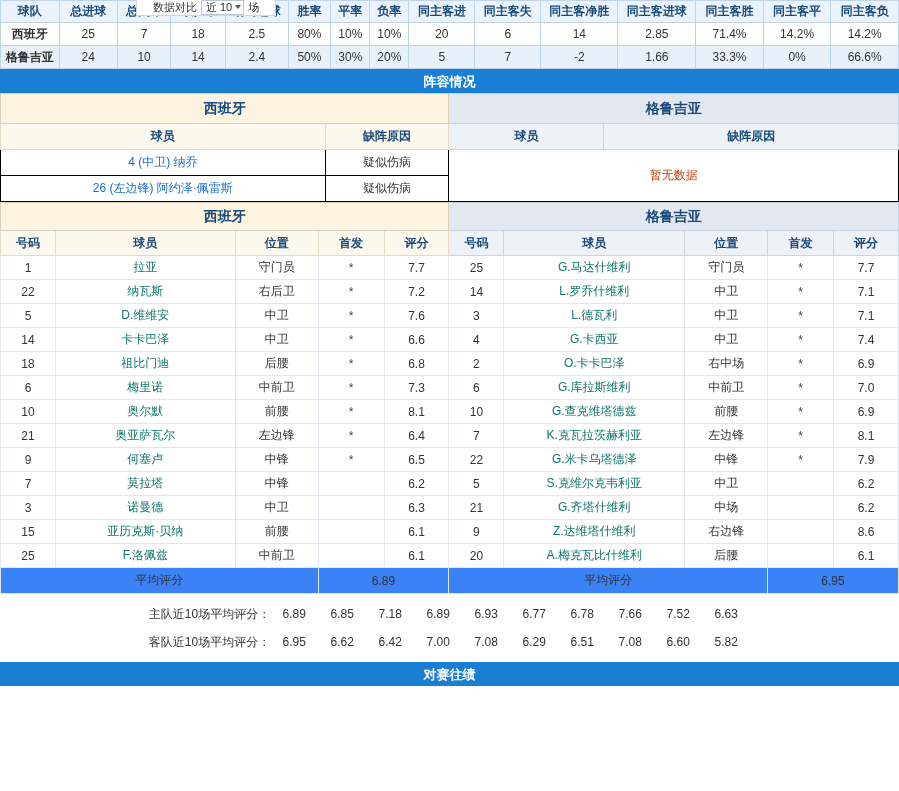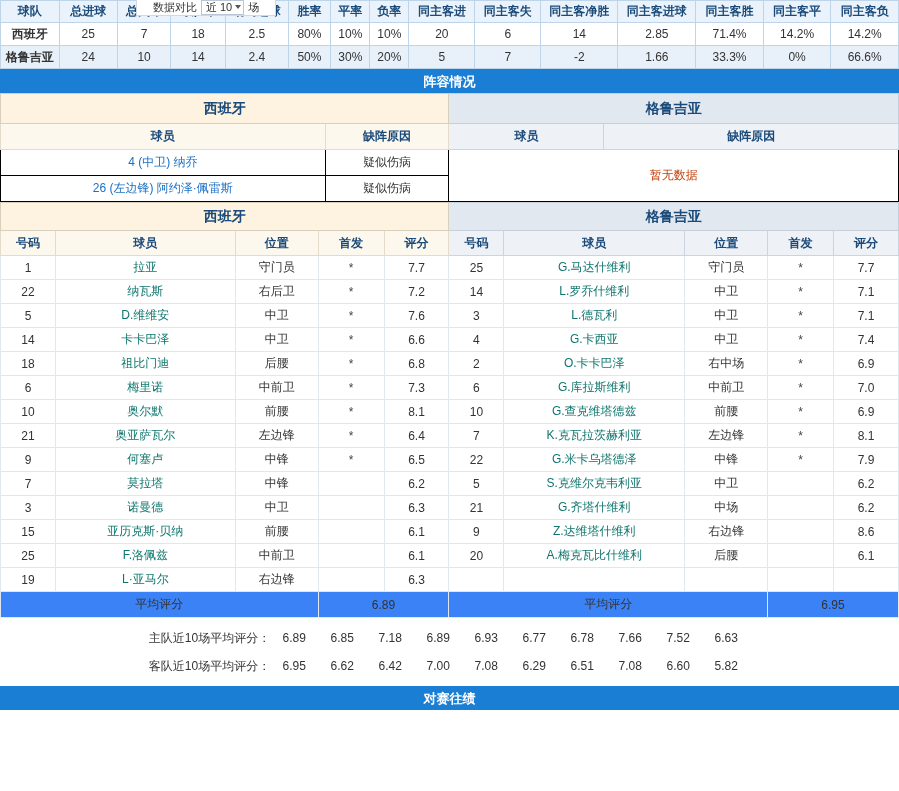--- a/index.html
+++ b/index.html
@@ -459,32 +459,20 @@
           <td class="pname">F.洛佩兹</td>
           <td>中前卫</td>
           <td class="star"></td>
           <td>6.1</td>
           <td>20</td>
           <td class="pname">A.梅克瓦比什维利</td>
           <td>后腰</td>
           <td class="star"></td>
           <td>6.1</td>
         </tr>
-        <tr>
-          <td>19</td>
-          <td class="pname">L·亚马尔</td>
-          <td>右边锋</td>
-          <td class="star"></td>
-          <td>6.3</td>
-          <td></td>
-          <td></td>
-          <td></td>
-          <td></td>
-          <td></td>
-        </tr>
         <tr class="avg-row">
           <td colspan="3">平均评分</td>
           <td colspan="2">6.89</td>
           <td colspan="3">平均评分</td>
           <td colspan="2">6.95</td>
         </tr>
       </tbody>
   </table>
 
   <div class="recent">

